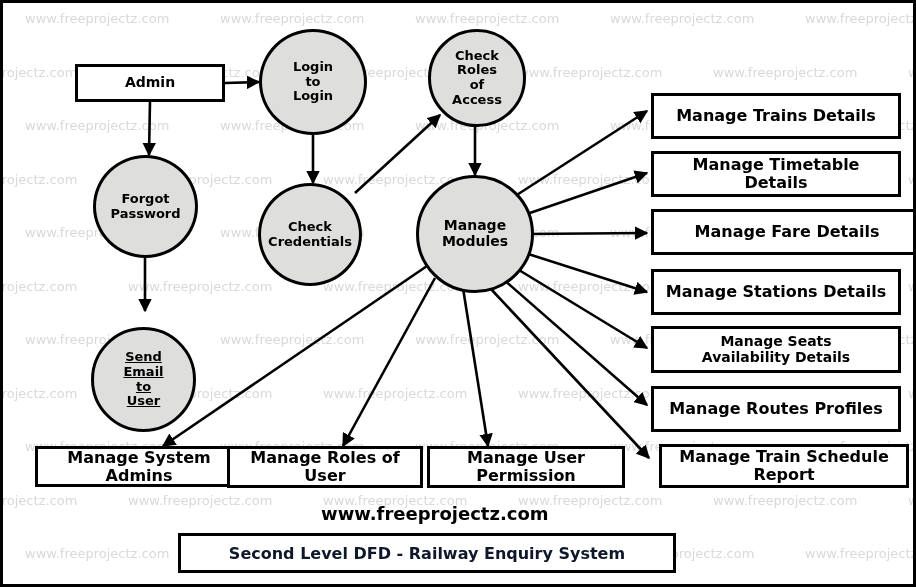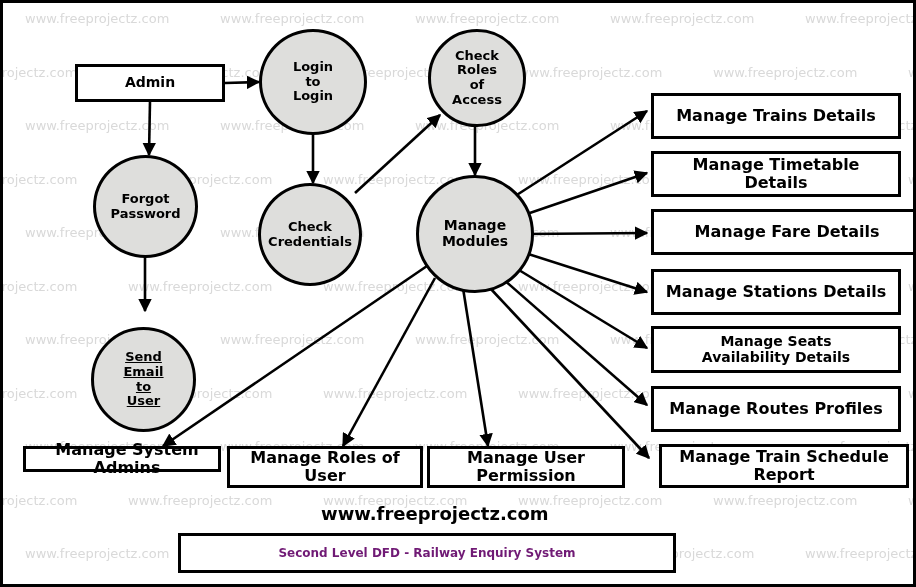--- a/index.html
+++ b/index.html
@@ -80,23 +80,23 @@
     white-space: nowrap;
   }
   .titlebox {
     position: absolute;
     z-index: 4;
     background: #ffffff;
     border: 3px solid #000000;
     display: flex;
     align-items: center;
     justify-content: center;
-    font-size: 12px;
+    font-size: 16px;
     font-weight: bold;
-    color: #701a75;
+    color: #0f172a;
   }
 </style>
 </head>
 <body>
 
 <div id="canvas">
 
   <div id="watermarks">
       <span class="wm" style="left: 22px; top: 8px; color: rgb(217, 217, 217);">www.freeprojectz.com</span>
       <span class="wm" style="left: 217px; top: 8px; color: rgb(217, 217, 217);">www.freeprojectz.com</span>
@@ -271,21 +271,21 @@
     </div>
 
     <div class="node store" style="left:648px; top:383px; width:250px; height:46px;">
       <span>Manage Routes Profiles</span>
     </div>
 
     <div class="node store" style="left:648px; top:441px; width:250px; height:44px;margin-left:8px;">
       <span>Manage Train Schedule Report</span>
     </div>
 
-    <div class="node store" style="left:20px; top:443px; width:198px; height:26px;padding-left:16px;">
+    <div class="node store" style="left:32px; top:443px; width:198px; height:41px;padding-left:16px;">
       <span>Manage System Admins</span>
     </div>
 
     <div class="node store" style="left:224px; top:443px; width:196px; height:42px;text-align:center;">
       <span>Manage Roles of User</span>
     </div>
 
     <div class="node store" style="left:424px; top:443px; width:198px; height:42px;">
       <span>Manage User Permission</span>
     </div>

